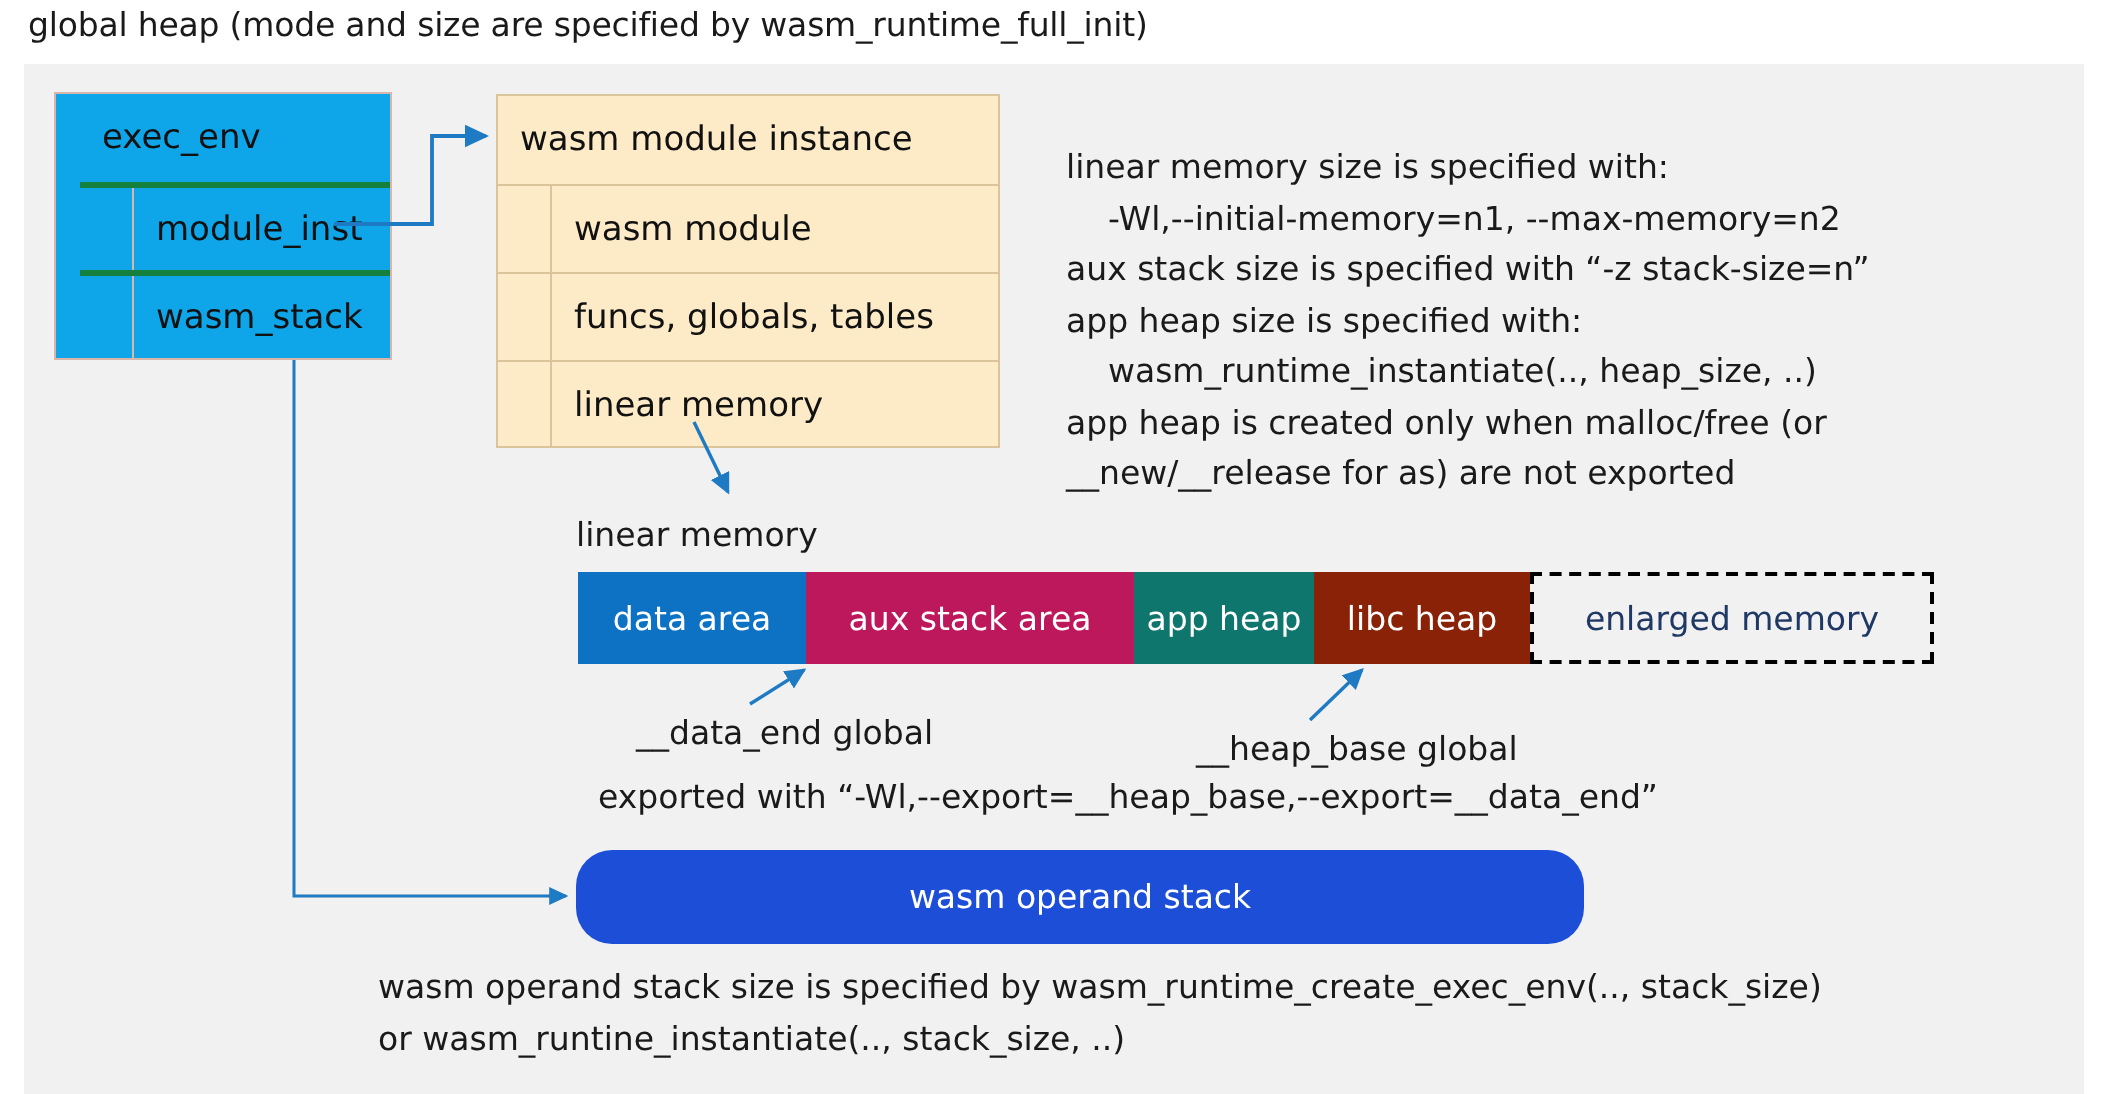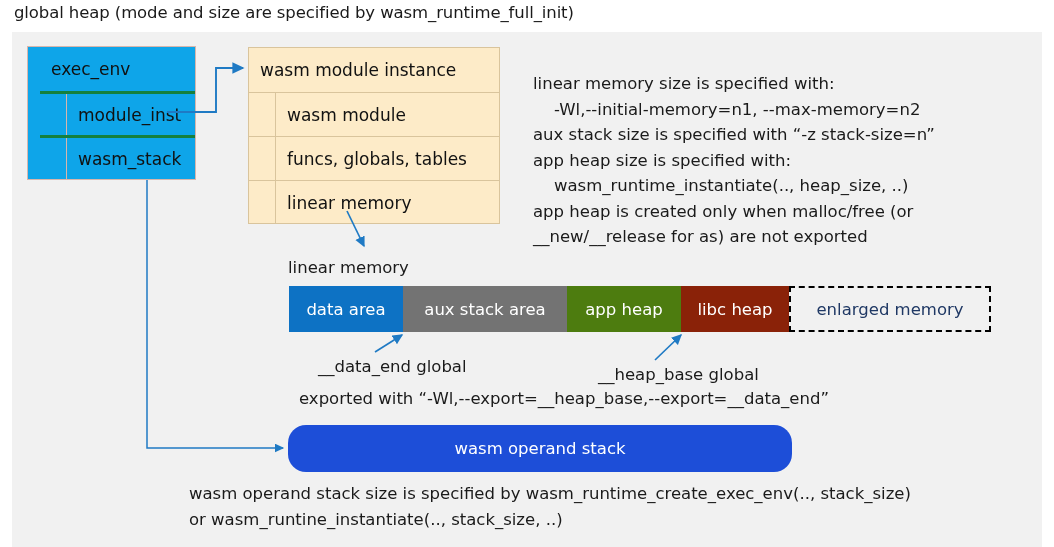--- a/index.html
+++ b/index.html
@@ -203,22 +203,22 @@
 aux stack size is specified with “-z stack-size=n”
 app heap size is specified with:
     wasm_runtime_instantiate(.., heap_size, ..)
 app heap is created only when malloc/free (or
 __new/__release for as) are not exported</div>
 
   <div class="abs" id="linear-memory-caption">linear memory</div>
 
   <div class="abs" id="memory-bar">
     <div class="mem-seg" style="width: 114px; background: rgb(13, 114, 196);">data area</div>
-    <div class="mem-seg" style="width: 164px; background: #737373;">aux stack area</div>
-    <div class="mem-seg" style="width: 114px; background: #4d7c0f;">app heap</div>
+    <div class="mem-seg" style="width: 164px; background: #be185d;">aux stack area</div>
+    <div class="mem-seg" style="width: 90px; background: #0f766e;">app heap</div>
     <div class="mem-seg" style="width: 108px; background: rgb(138, 34, 8);">libc heap</div>
     <div class="mem-seg dashed" style="width: 202px;">enlarged memory</div>
   </div>
 
   <div class="abs" id="data-end-label">__data_end global</div>
   <div class="abs" id="heap-base-label">__heap_base global</div>
   <div class="abs" id="export-note">exported with “-Wl,--export=__heap_base,--export=__data_end”</div>
 
   <div class="abs" id="operand-stack-bar" style="background: #1d4ed8; border-radius: 18px;">wasm operand stack</div>
   <div class="abs" id="operand-stack-note">wasm operand stack size is specified by wasm_runtime_create_exec_env(.., stack_size)

